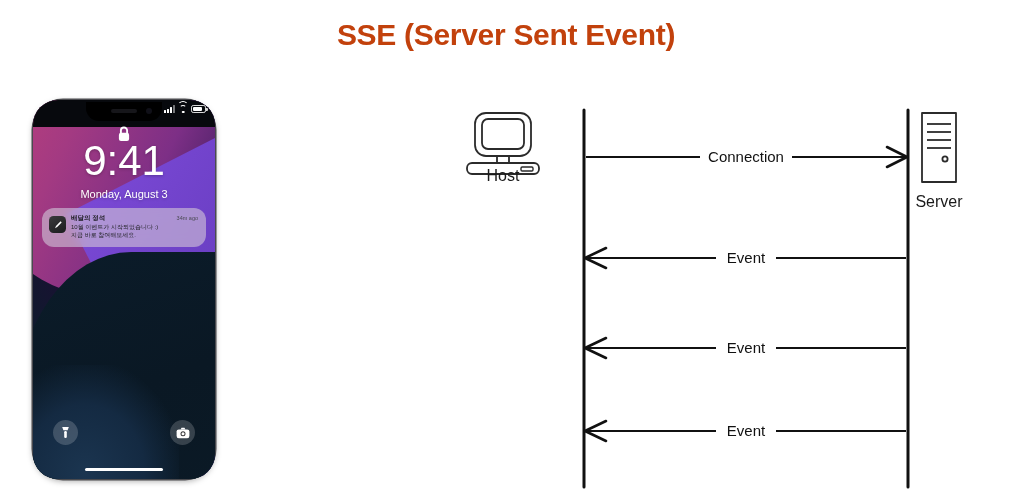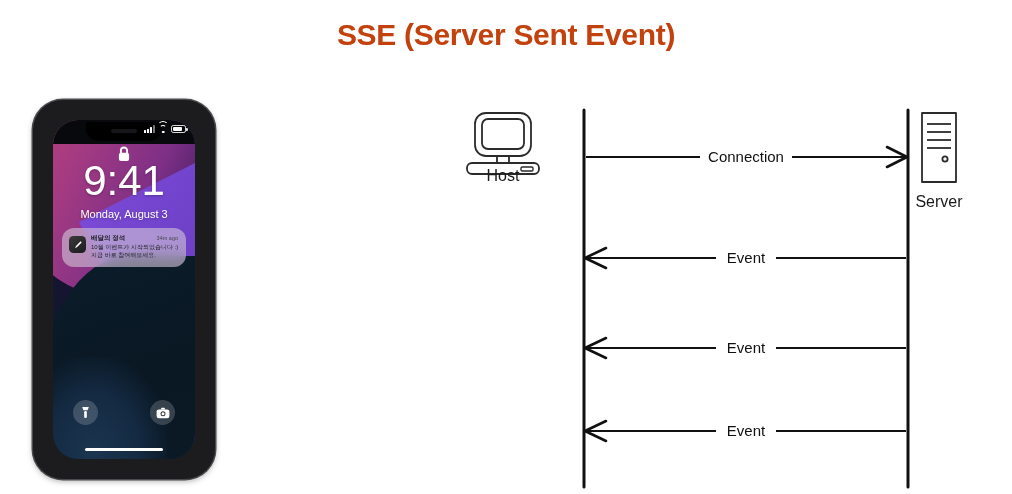--- a/index.html
+++ b/index.html
@@ -23,21 +23,21 @@
   }
 
   
   #phone{
     position:absolute;
     left:33px;top:100px;
     width:182px;height:379px;
     border-radius:30px;
     background:#1c1c1e;
     box-shadow:0 0 0 1.5px #4a4a4e, 0 2px 6px rgba(0,0,0,.35);
-    padding:20px;
+    padding:0;
     box-sizing:border-box;
   }
   #phone-screen{
     position:relative;
     width:100%;height:100%;
     border-radius:25px;
     overflow:hidden;
     background:#0d1b24;
   }
   

